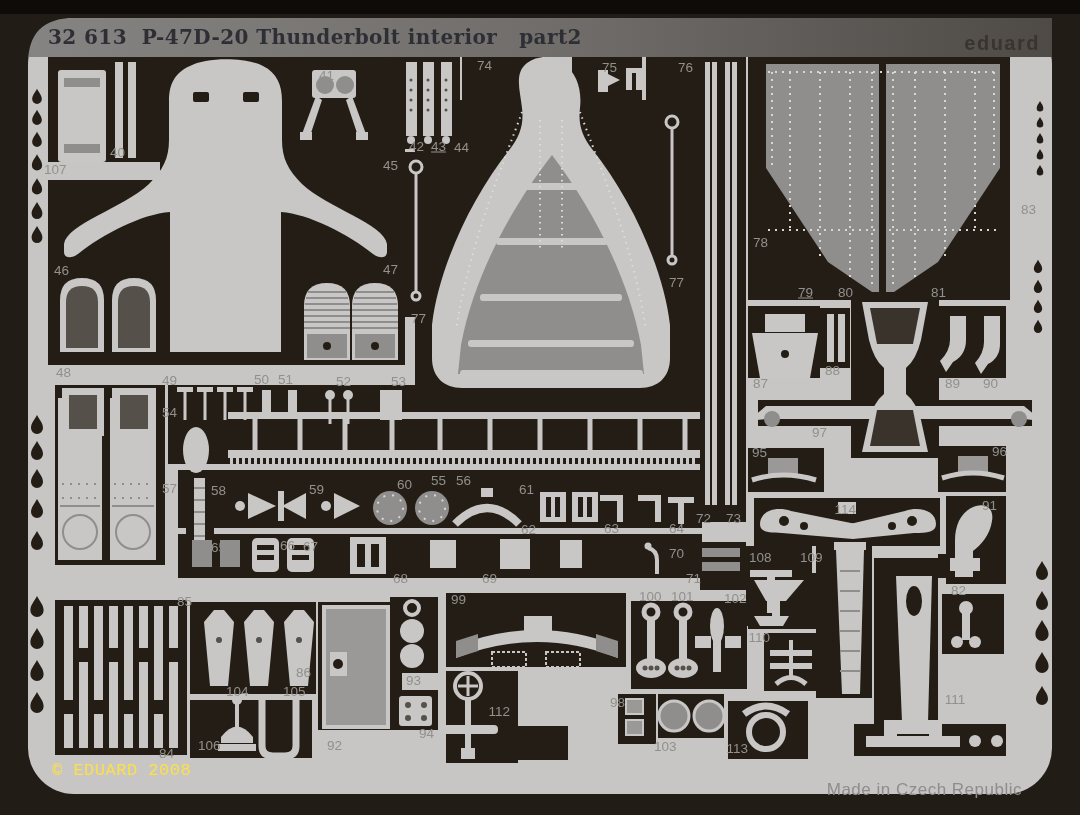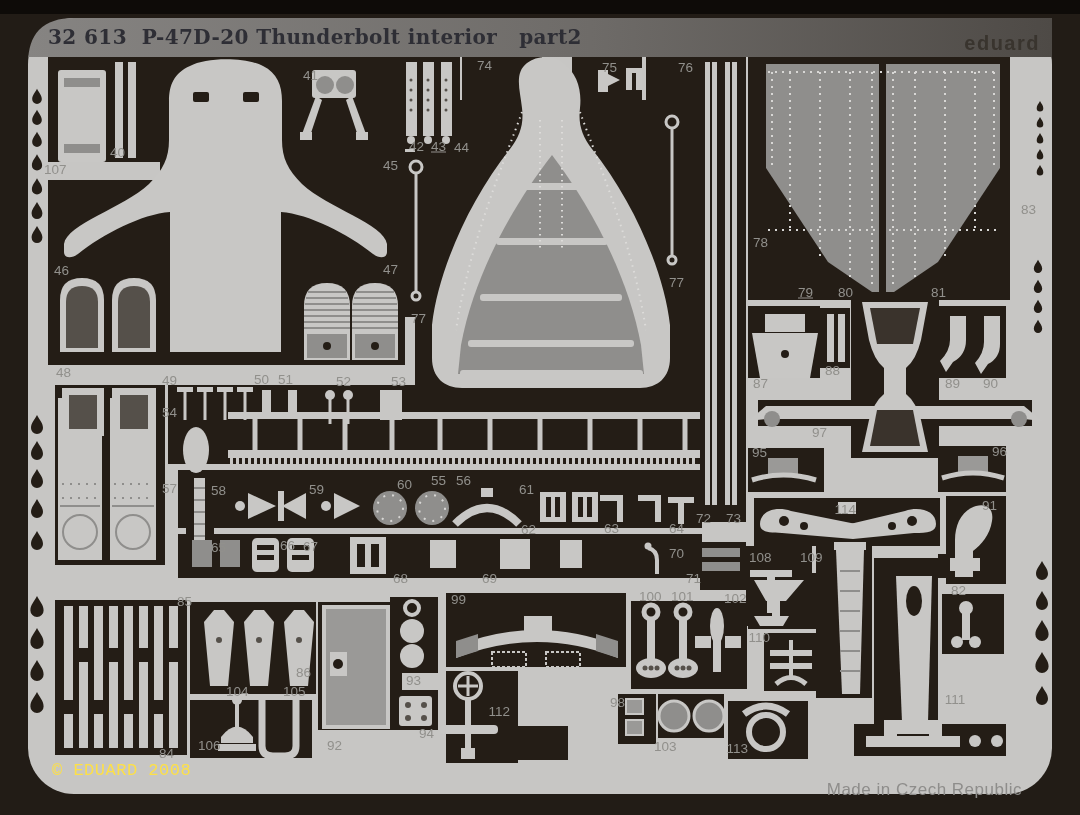--- a/index.html
+++ b/index.html
@@ -551,21 +551,21 @@
 </svg>
 
 <div class="overlay" id="fret-title">32 613  P-47D-20 Thunderbolt interior   part2</div>
 <div class="overlay" id="brand-eduard">eduard</div>
 <div class="overlay" id="copyright-text">© EDUARD 2008</div>
 <div class="overlay" id="made-in-text">Made in Czech Republic</div>
 
 <div id="labels-layer">
       <span class="plabel" style="left: 53px; top: 169px;">107</span>
       <span class="plabel" style="left: 116px; top: 152px;">40</span>
-      <span class="plabel" style="left: 309px; top: 75px;">41</span>
+      <span class="plabel" style="left: 325px; top: 75px;">41</span>
       <span class="plabel" style="left: 415px; top: 146px;">42</span>
       <span class="plabel" style="left: 437px; top: 146px; text-decoration: underline;">43</span>
       <span class="plabel" style="left: 460px; top: 147px;">44</span>
       <span class="plabel" style="left: 389px; top: 165px;">45</span>
       <span class="plabel" style="left: 483px; top: 65px;">74</span>
       <span class="plabel" style="left: 608px; top: 67px;">75</span>
       <span class="plabel" style="left: 684px; top: 67px;">76</span>
       <span class="plabel" style="left: 759px; top: 242px;">78</span>
       <span class="plabel" style="left: 1027px; top: 209px;">83</span>
       <span class="plabel" style="left: 804px; top: 292px; text-decoration: underline;">79</span>

